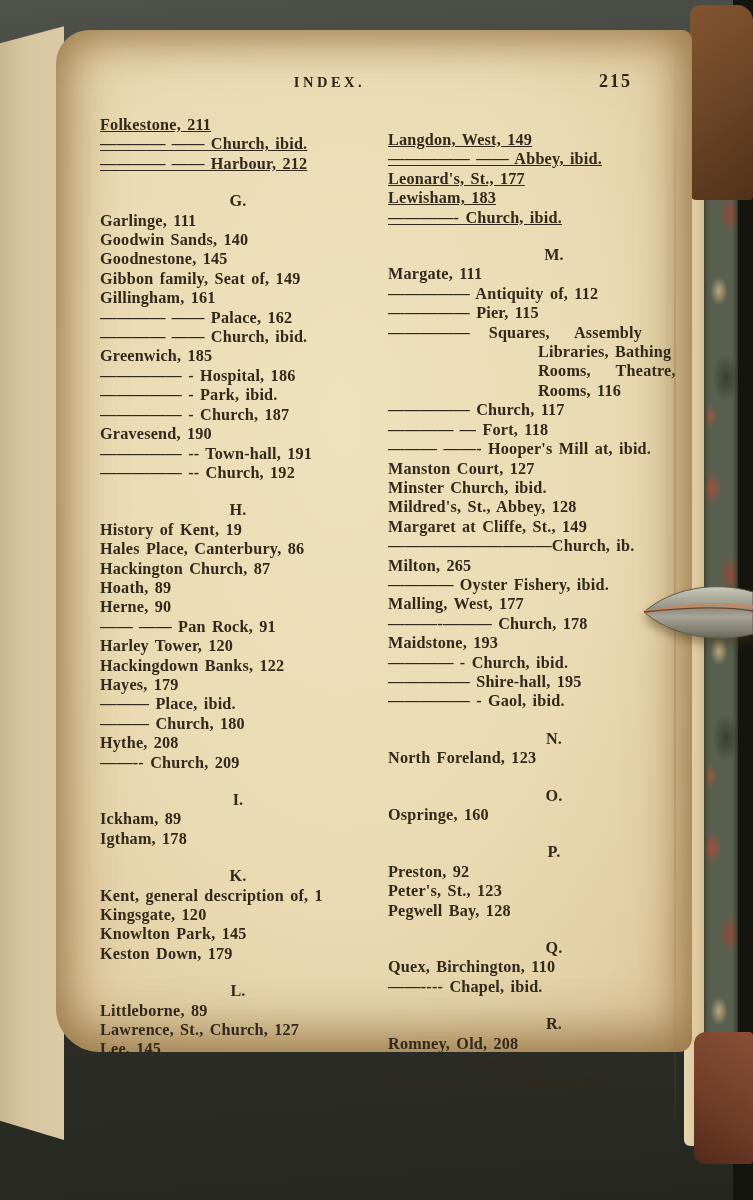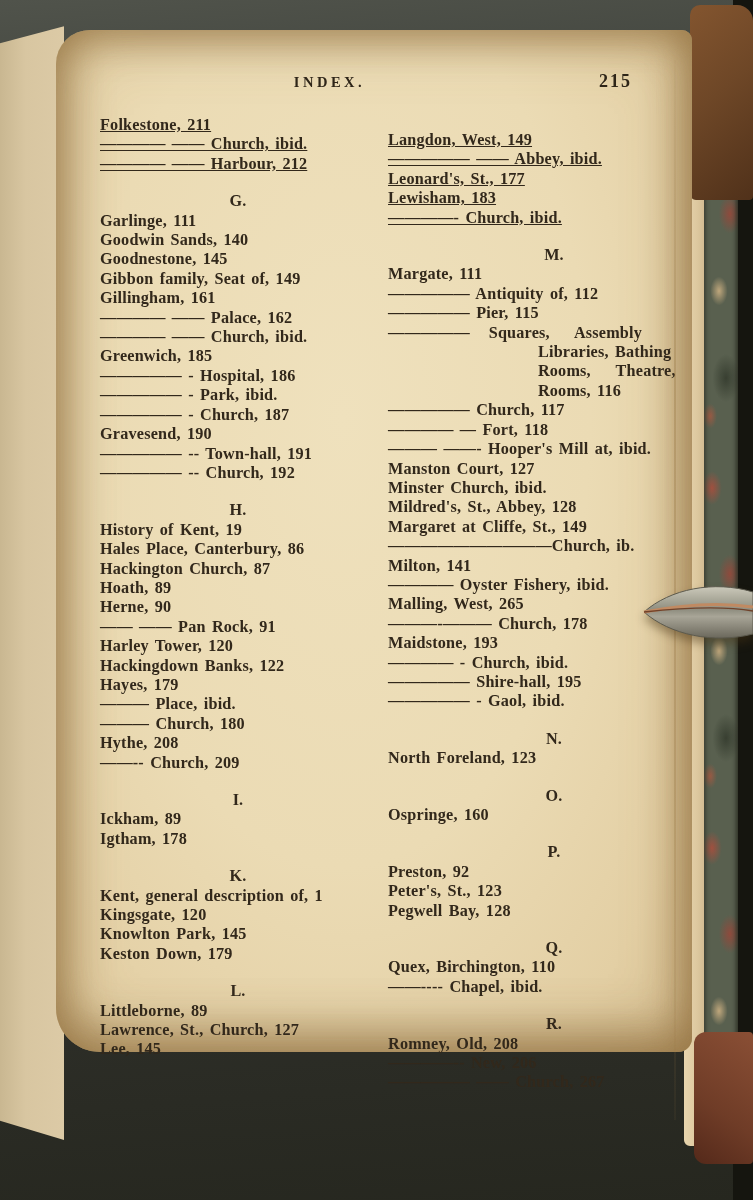--- a/index.html
+++ b/index.html
@@ -164,23 +164,23 @@
           <div class="entry">                        Rooms,    Theatre,</div>
           <div class="entry">                        Rooms, 116</div>
           <div class="entry">————— Church, 117</div>
           <div class="entry">———— — Fort, 118</div>
           <div class="entry">——— ——- Hooper's Mill at, ibid.</div>
           <div class="entry">Manston Court, 127</div>
           <div class="entry">Minster Church, ibid.</div>
           <div class="entry">Mildred's, St., Abbey, 128</div>
           <div class="entry">Margaret at Cliffe, St., 149</div>
           <div class="entry">——————————Church, ib.</div>
-          <div class="entry">Milton, 141</div>
+          <div class="entry">Milton, 265</div>
           <div class="entry">———— Oyster Fishery, ibid.</div>
-          <div class="entry">Malling, West, 265</div>
+          <div class="entry">Malling, West, 177</div>
           <div class="entry">———-——— Church, 178</div>
           <div class="entry">Maidstone, 193</div>
           <div class="entry">———— - Church, ibid.</div>
           <div class="entry">————— Shire-hall, 195</div>
           <div class="entry">————— - Gaol, ibid.</div>
         </div>
         <div class="section">
           <div class="heading">N.</div>
           <div class="entry">North Foreland, 123</div>
         </div>

